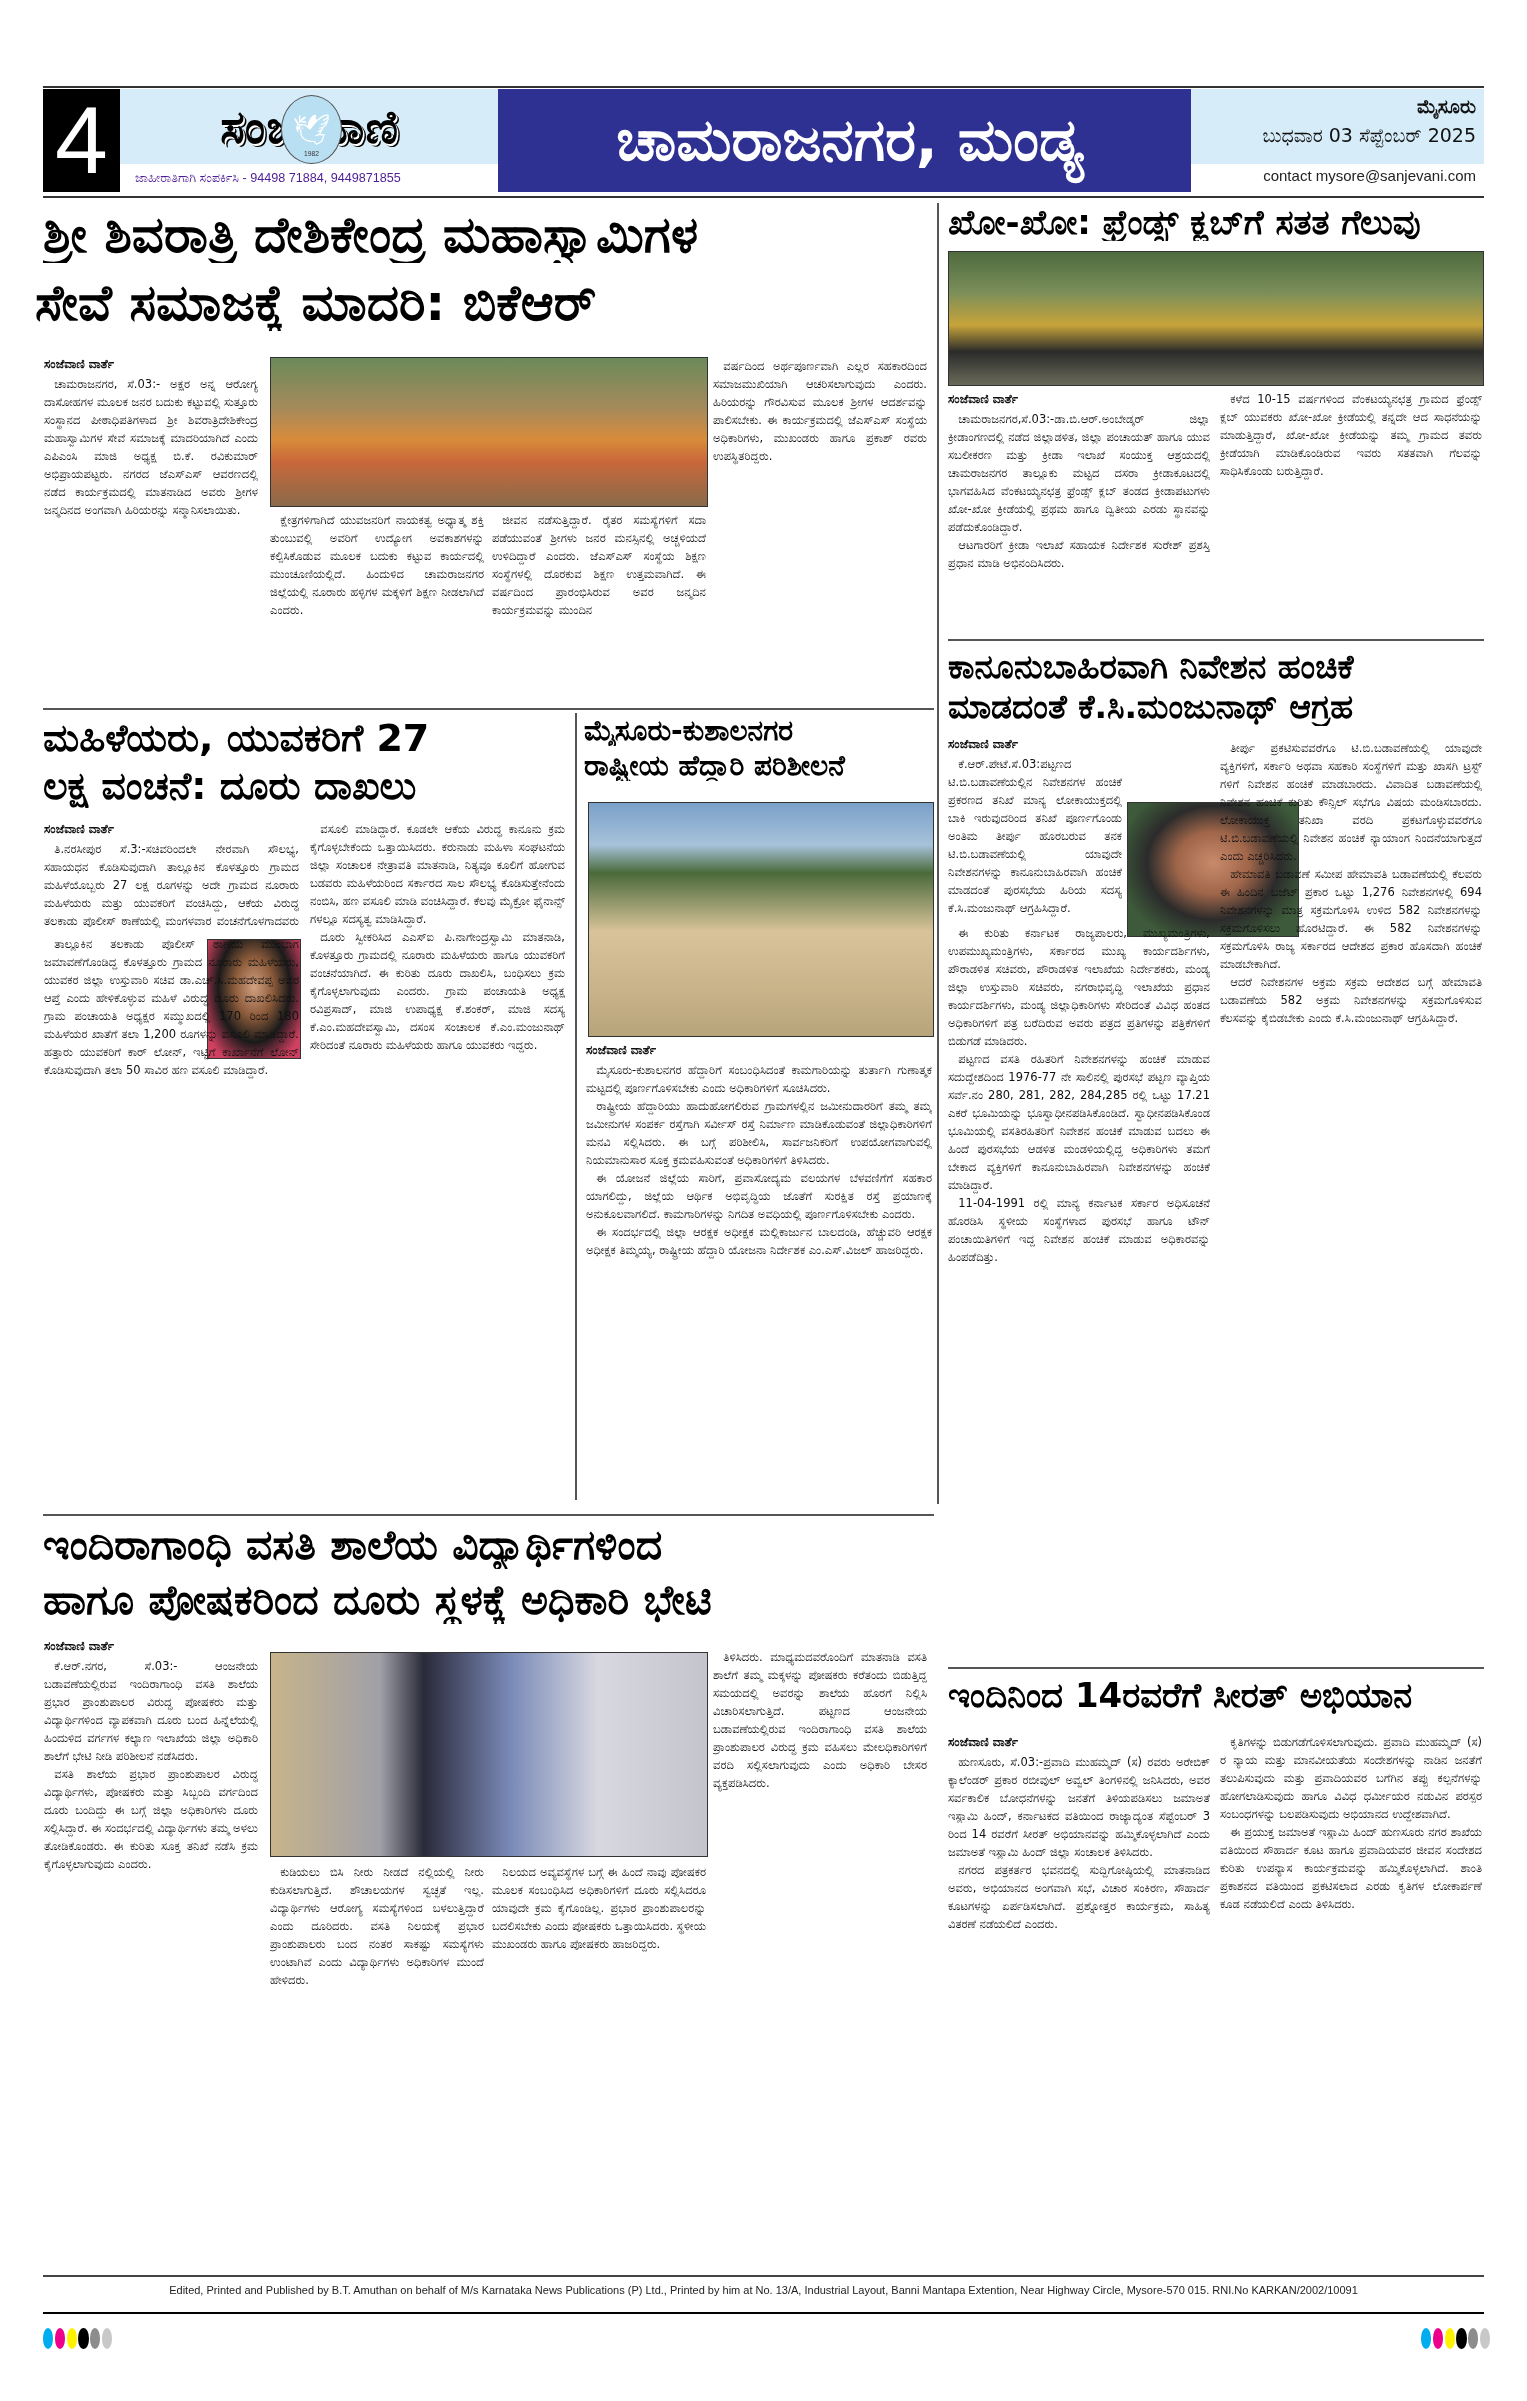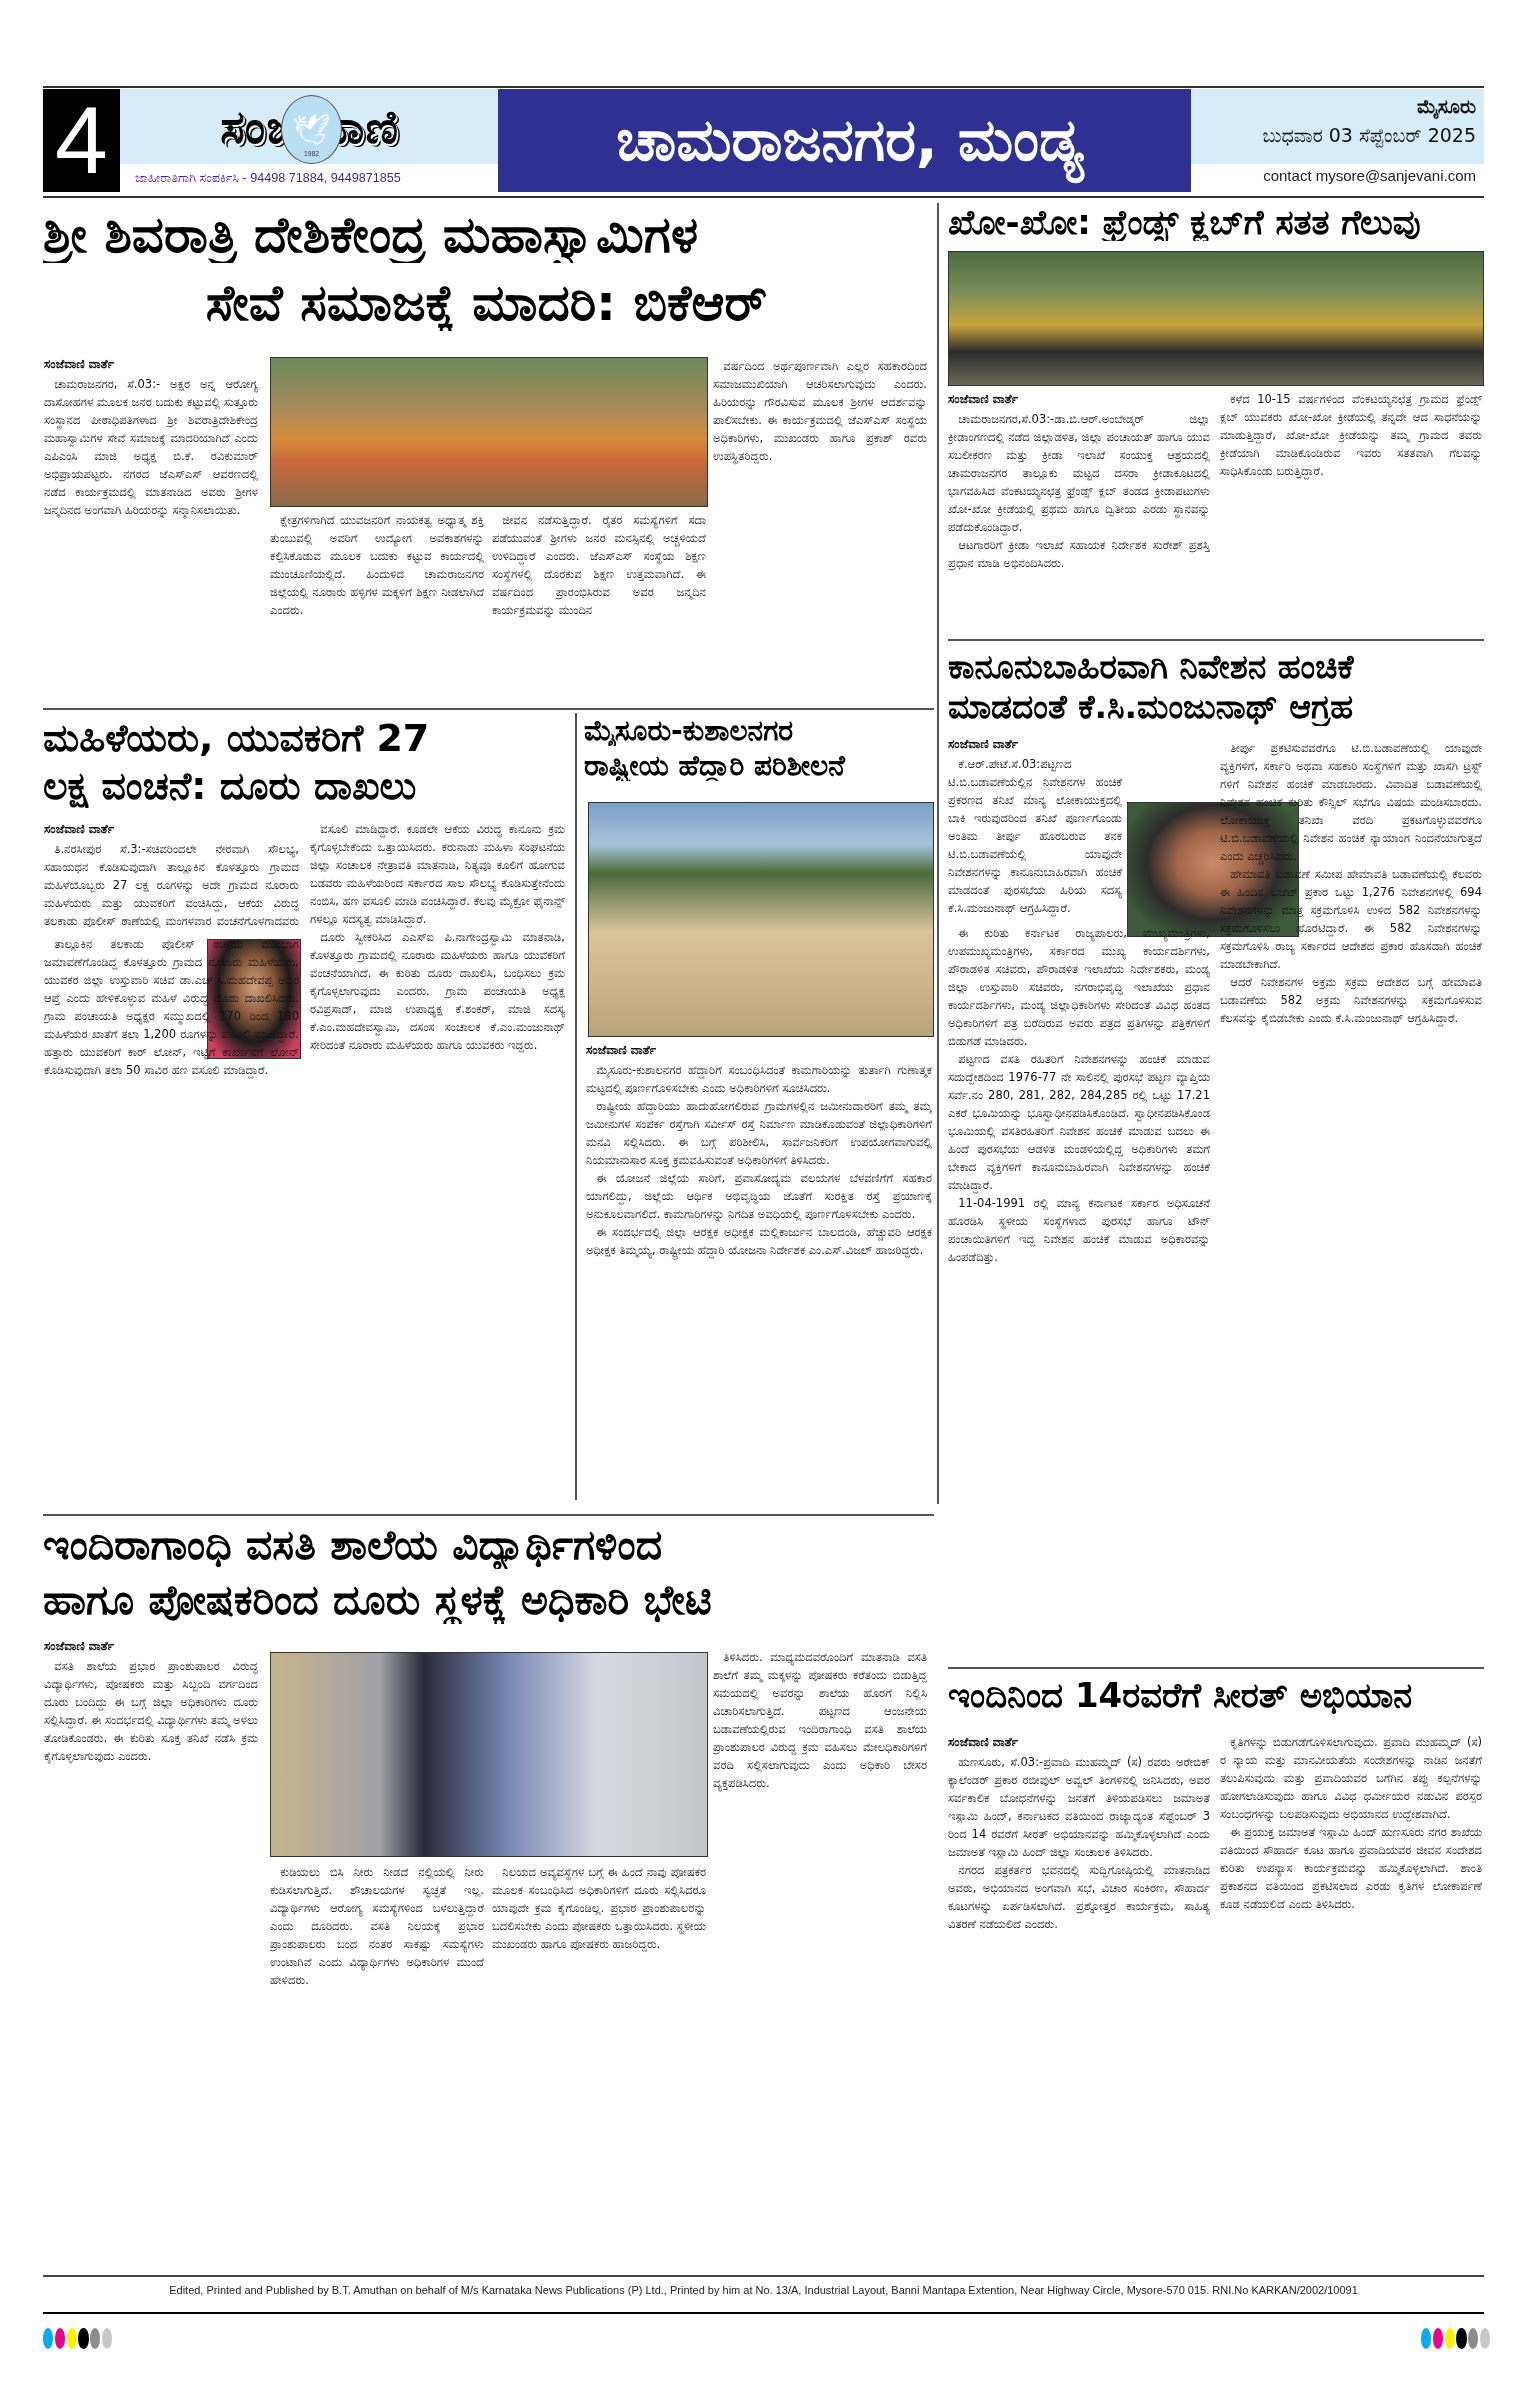--- a/index.html
+++ b/index.html
@@ -48,21 +48,21 @@
 <div class="abs" id="logo-dove">🕊<span class="year">1982</span></div>
 <div class="abs" id="ad-contact">ಜಾಹೀರಾತಿಗಾಗಿ ಸಂಪರ್ಕಿಸಿ - 94498 71884, 9449871855</div>
 <div class="abs" id="section-box"></div>
 <div class="abs" id="section-title">ಚಾಮರಾಜನಗರ, ಮಂಡ್ಯ</div>
 <div class="abs" id="edition-box"></div>
 <div class="abs" id="edition-city">ಮೈಸೂರು</div>
 <div class="abs" id="edition-date">ಬುಧವಾರ 03 ಸೆಪ್ಟೆಂಬರ್ 2025</div>
 <div class="abs" id="edition-contact">contact mysore@sanjevani.com</div>
 
 <div class="abs hl" style="left:43px;top:207px;width:887px;font-size:50px;">ಶ್ರೀ ಶಿವರಾತ್ರಿ ದೇಶಿಕೇಂದ್ರ ಮಹಾಸ್ವಾಮಿಗಳ</div>
-<div class="abs hl" style="left:43px;top:275px;width:887px;font-size:50px;text-align:center;">ಸೇವೆ ಸಮಾಜಕ್ಕೆ ಮಾದರಿ: ಬಿಕೆಆರ್</div>
+<div class="abs hl" style="left:35px;top:275px;width:887px;font-size:50px;">ಸೇವೆ ಸಮಾಜಕ್ಕೆ ಮಾದರಿ: ಬಿಕೆಆರ್</div>
 
 <div class="abs col" style="left:44px;top:355px;width:214px;height:340px;">
   <div class="byline">ಸಂಜೆವಾಣಿ ವಾರ್ತೆ</div>
   <p>ಚಾಮರಾಜನಗರ, ಸೆ.03:- ಅಕ್ಷರ ಅನ್ನ ಆರೋಗ್ಯ ದಾಸೋಹಗಳ ಮೂಲಕ ಜನರ ಬದುಕು ಕಟ್ಟುವಲ್ಲಿ ಸುತ್ತೂರು ಸಂಸ್ಥಾನದ ಪೀಠಾಧಿಪತಿಗಳಾದ ಶ್ರೀ ಶಿವರಾತ್ರಿದೇಶಿಕೇಂದ್ರ ಮಹಾಸ್ವಾಮಿಗಳ ಸೇವೆ ಸಮಾಜಕ್ಕೆ ಮಾದರಿಯಾಗಿದೆ ಎಂದು ಎಪಿಎಂಸಿ ಮಾಜಿ ಅಧ್ಯಕ್ಷ ಬಿ.ಕೆ. ರವಿಕುಮಾರ್ ಅಭಿಪ್ರಾಯಪಟ್ಟರು. ನಗರದ ಜೆಎಸ್‌ಎಸ್ ಆವರಣದಲ್ಲಿ ನಡೆದ ಕಾರ್ಯಕ್ರಮದಲ್ಲಿ ಮಾತನಾಡಿದ ಅವರು ಶ್ರೀಗಳ ಜನ್ಮದಿನದ ಅಂಗವಾಗಿ ಹಿರಿಯರನ್ನು ಸನ್ಮಾನಿಸಲಾಯಿತು.</p>
 </div>
 <div class="abs photo" style="left:270px;top:357px;width:436px;height:148px;background:linear-gradient(180deg,#6b8a5a 0%,#a88a5a 35%,#d88c3a 55%,#c9683a 70%,#8a6a4a 100%);"></div>
 <div class="abs col" style="left:270px;top:511px;width:214px;height:185px;">
   <p>ಕ್ಷೇತ್ರಗಳಿಗಾಗಿದೆ ಯುವಜನರಿಗೆ ನಾಯಕತ್ವ ಅಧ್ಯಾತ್ಮ ಶಕ್ತಿ ತುಂಬುವಲ್ಲಿ ಅವರಿಗೆ ಉದ್ಯೋಗ ಅವಕಾಶಗಳನ್ನು ಕಲ್ಪಿಸಿಕೊಡುವ ಮೂಲಕ ಬದುಕು ಕಟ್ಟುವ ಕಾರ್ಯದಲ್ಲಿ ಮುಂಚೂಣಿಯಲ್ಲಿದೆ. ಹಿಂದುಳಿದ ಚಾಮರಾಜನಗರ ಜಿಲ್ಲೆಯಲ್ಲಿ ನೂರಾರು ಹಳ್ಳಿಗಳ ಮಕ್ಕಳಿಗೆ ಶಿಕ್ಷಣ ನೀಡಲಾಗಿದೆ ಎಂದರು.</p>
 </div>
 <div class="abs col" style="left:492px;top:511px;width:214px;height:185px;">
@@ -130,20 +130,21 @@
   <p>ರಾಷ್ಟ್ರೀಯ ಹೆದ್ದಾರಿಯು ಹಾದುಹೋಗಲಿರುವ ಗ್ರಾಮಗಳಲ್ಲಿನ ಜಮೀನುದಾರರಿಗೆ ತಮ್ಮ ತಮ್ಮ ಜಮೀನುಗಳ ಸಂಪರ್ಕ ರಸ್ತೆಗಾಗಿ ಸರ್ವೀಸ್ ರಸ್ತೆ ನಿರ್ಮಾಣ ಮಾಡಿಕೊಡುವಂತೆ ಜಿಲ್ಲಾಧಿಕಾರಿಗಳಿಗೆ ಮನವಿ ಸಲ್ಲಿಸಿದರು. ಈ ಬಗ್ಗೆ ಪರಿಶೀಲಿಸಿ, ಸಾರ್ವಜನಿಕರಿಗೆ ಉಪಯೋಗವಾಗುವಲ್ಲಿ ನಿಯಮಾನುಸಾರ ಸೂಕ್ತ ಕ್ರಮವಹಿಸುವಂತೆ ಅಧಿಕಾರಿಗಳಿಗೆ ತಿಳಿಸಿದರು.</p>
   <p>ಈ ಯೋಜನೆ ಜಿಲ್ಲೆಯ ಸಾರಿಗೆ, ಪ್ರವಾಸೋದ್ಯಮ ವಲಯಗಳ ಬೆಳವಣಿಗೆಗೆ ಸಹಕಾರ ಯಾಗಲಿದ್ದು, ಜಿಲ್ಲೆಯ ಆರ್ಥಿಕ ಅಭಿವೃದ್ಧಿಯ ಜೊತೆಗೆ ಸುರಕ್ಷಿತ ರಸ್ತೆ ಪ್ರಯಾಣಕ್ಕೆ ಅನುಕೂಲವಾಗಲಿದೆ. ಕಾಮಗಾರಿಗಳನ್ನು ನಿಗದಿತ ಅವಧಿಯಲ್ಲಿ ಪೂರ್ಣಗೊಳಿಸಬೇಕು ಎಂದರು.</p>
   <p>ಈ ಸಂದರ್ಭದಲ್ಲಿ ಜಿಲ್ಲಾ ಆರಕ್ಷಕ ಅಧೀಕ್ಷಕ ಮಲ್ಲಿಕಾರ್ಜುನ ಬಾಲದಂಡಿ, ಹೆಚ್ಚುವರಿ ಆರಕ್ಷಕ ಅಧೀಕ್ಷಕ ತಿಮ್ಮಯ್ಯ, ರಾಷ್ಟ್ರೀಯ ಹೆದ್ದಾರಿ ಯೋಜನಾ ನಿರ್ದೇಶಕ ಎಂ.ಎಸ್.ವಿಜಲ್ ಹಾಜರಿದ್ದರು.</p>
 </div>
 
 <div class="abs rule" style="left:43px;top:1514px;width:891px;"></div>
 <div class="abs hl" style="left:43px;top:1523px;width:891px;font-size:41px;">ಇಂದಿರಾಗಾಂಧಿ ವಸತಿ ಶಾಲೆಯ ವಿದ್ಯಾರ್ಥಿಗಳಿಂದ</div>
 <div class="abs hl" style="left:43px;top:1578px;width:891px;font-size:41px;">ಹಾಗೂ ಪೋಷಕರಿಂದ ದೂರು ಸ್ಥಳಕ್ಕೆ ಅಧಿಕಾರಿ ಭೇಟಿ</div>
 <div class="abs col" style="left:44px;top:1637px;width:214px;height:628px;">
   <div class="byline">ಸಂಜೆವಾಣಿ ವಾರ್ತೆ</div>
+  <p>ಕೆ.ಆರ್.ನಗರ, ಸೆ.03:- ಆಂಜನೇಯ ಬಡಾವಣೆಯಲ್ಲಿರುವ ಇಂದಿರಾಗಾಂಧಿ ವಸತಿ ಶಾಲೆಯ ಪ್ರಭಾರ ಪ್ರಾಂಶುಪಾಲರ ವಿರುದ್ಧ ಪೋಷಕರು ಮತ್ತು ವಿದ್ಯಾರ್ಥಿಗಳಿಂದ ವ್ಯಾಪಕವಾಗಿ ದೂರು ಬಂದ ಹಿನ್ನೆಲೆಯಲ್ಲಿ ಹಿಂದುಳಿದ ವರ್ಗಗಳ ಕಲ್ಯಾಣ ಇಲಾಖೆಯ ಜಿಲ್ಲಾ ಅಧಿಕಾರಿ ಶಾಲೆಗೆ ಭೇಟಿ ನೀಡಿ ಪರಿಶೀಲನೆ ನಡೆಸಿದರು.</p>
   <p>ವಸತಿ ಶಾಲೆಯ ಪ್ರಭಾರ ಪ್ರಾಂಶುಪಾಲರ ವಿರುದ್ಧ ವಿದ್ಯಾರ್ಥಿಗಳು, ಪೋಷಕರು ಮತ್ತು ಸಿಬ್ಬಂದಿ ವರ್ಗದಿಂದ ದೂರು ಬಂದಿದ್ದು ಈ ಬಗ್ಗೆ ಜಿಲ್ಲಾ ಅಧಿಕಾರಿಗಳು ದೂರು ಸಲ್ಲಿಸಿದ್ದಾರೆ. ಈ ಸಂದರ್ಭದಲ್ಲಿ ವಿದ್ಯಾರ್ಥಿಗಳು ತಮ್ಮ ಅಳಲು ತೋಡಿಕೊಂಡರು. ಈ ಕುರಿತು ಸೂಕ್ತ ತನಿಖೆ ನಡೆಸಿ ಕ್ರಮ ಕೈಗೊಳ್ಳಲಾಗುವುದು ಎಂದರು.</p>
 </div>
 <div class="abs photo" style="left:270px;top:1652px;width:436px;height:203px;background:linear-gradient(90deg,#c7b48a 0%,#a0a0a8 25%,#2a2a3a 35%,#7a8ab8 55%,#d8d8e0 75%,#c4c4cc 100%);"></div>
 <div class="abs col" style="left:270px;top:1863px;width:214px;height:403px;">
   <p>ಕುಡಿಯಲು ಬಿಸಿ ನೀರು ನೀಡದೆ ನಲ್ಲಿಯಲ್ಲಿ ನೀರು ಕುಡಿಸಲಾಗುತ್ತಿದೆ. ಶೌಚಾಲಯಗಳ ಸ್ವಚ್ಛತೆ ಇಲ್ಲ. ವಿದ್ಯಾರ್ಥಿಗಳು ಆರೋಗ್ಯ ಸಮಸ್ಯೆಗಳಿಂದ ಬಳಲುತ್ತಿದ್ದಾರೆ ಎಂದು ದೂರಿದರು. ವಸತಿ ನಿಲಯಕ್ಕೆ ಪ್ರಭಾರ ಪ್ರಾಂಶುಪಾಲರು ಬಂದ ನಂತರ ಸಾಕಷ್ಟು ಸಮಸ್ಯೆಗಳು ಉಂಟಾಗಿವೆ ಎಂದು ವಿದ್ಯಾರ್ಥಿಗಳು ಅಧಿಕಾರಿಗಳ ಮುಂದೆ ಹೇಳಿದರು.</p>
 </div>
 <div class="abs col" style="left:492px;top:1863px;width:214px;height:403px;">
   <p>ನಿಲಯದ ಅವ್ಯವಸ್ಥೆಗಳ ಬಗ್ಗೆ ಈ ಹಿಂದೆ ನಾವು ಪೋಷಕರ ಮೂಲಕ ಸಂಬಂಧಿಸಿದ ಅಧಿಕಾರಿಗಳಿಗೆ ದೂರು ಸಲ್ಲಿಸಿದರೂ ಯಾವುದೇ ಕ್ರಮ ಕೈಗೊಂಡಿಲ್ಲ. ಪ್ರಭಾರ ಪ್ರಾಂಶುಪಾಲರನ್ನು ಬದಲಿಸಬೇಕು ಎಂದು ಪೋಷಕರು ಒತ್ತಾಯಿಸಿದರು. ಸ್ಥಳೀಯ ಮುಖಂಡರು ಹಾಗೂ ಪೋಷಕರು ಹಾಜರಿದ್ದರು.</p>
 </div>
 <div class="abs col" style="left:713px;top:1648px;width:214px;height:617px;">

